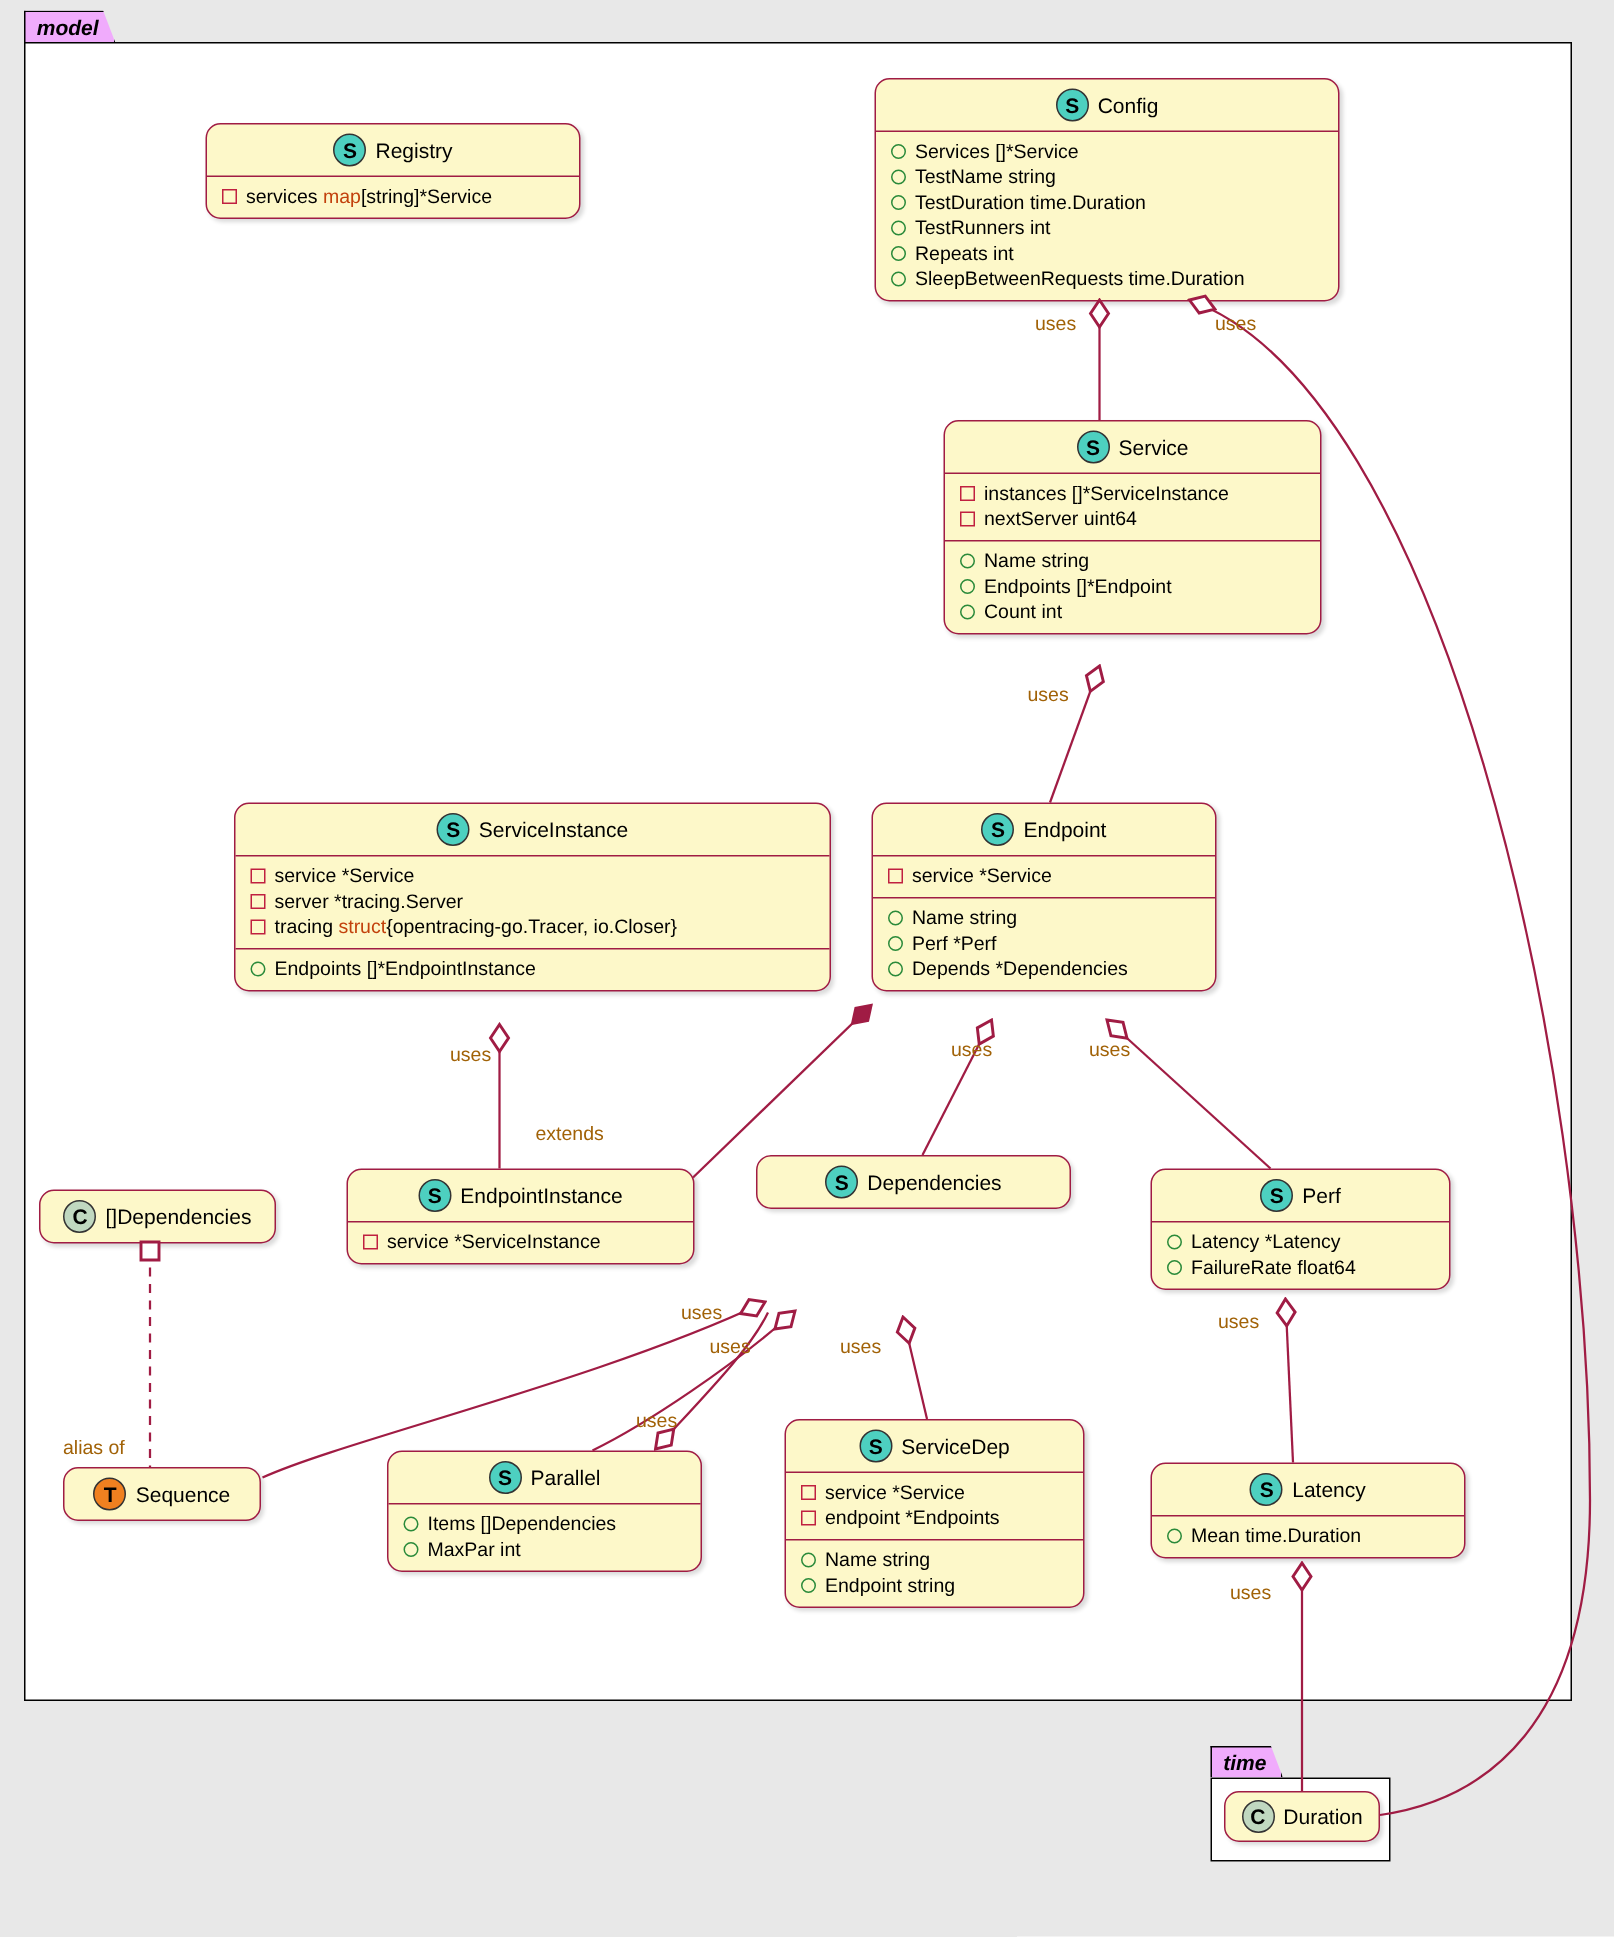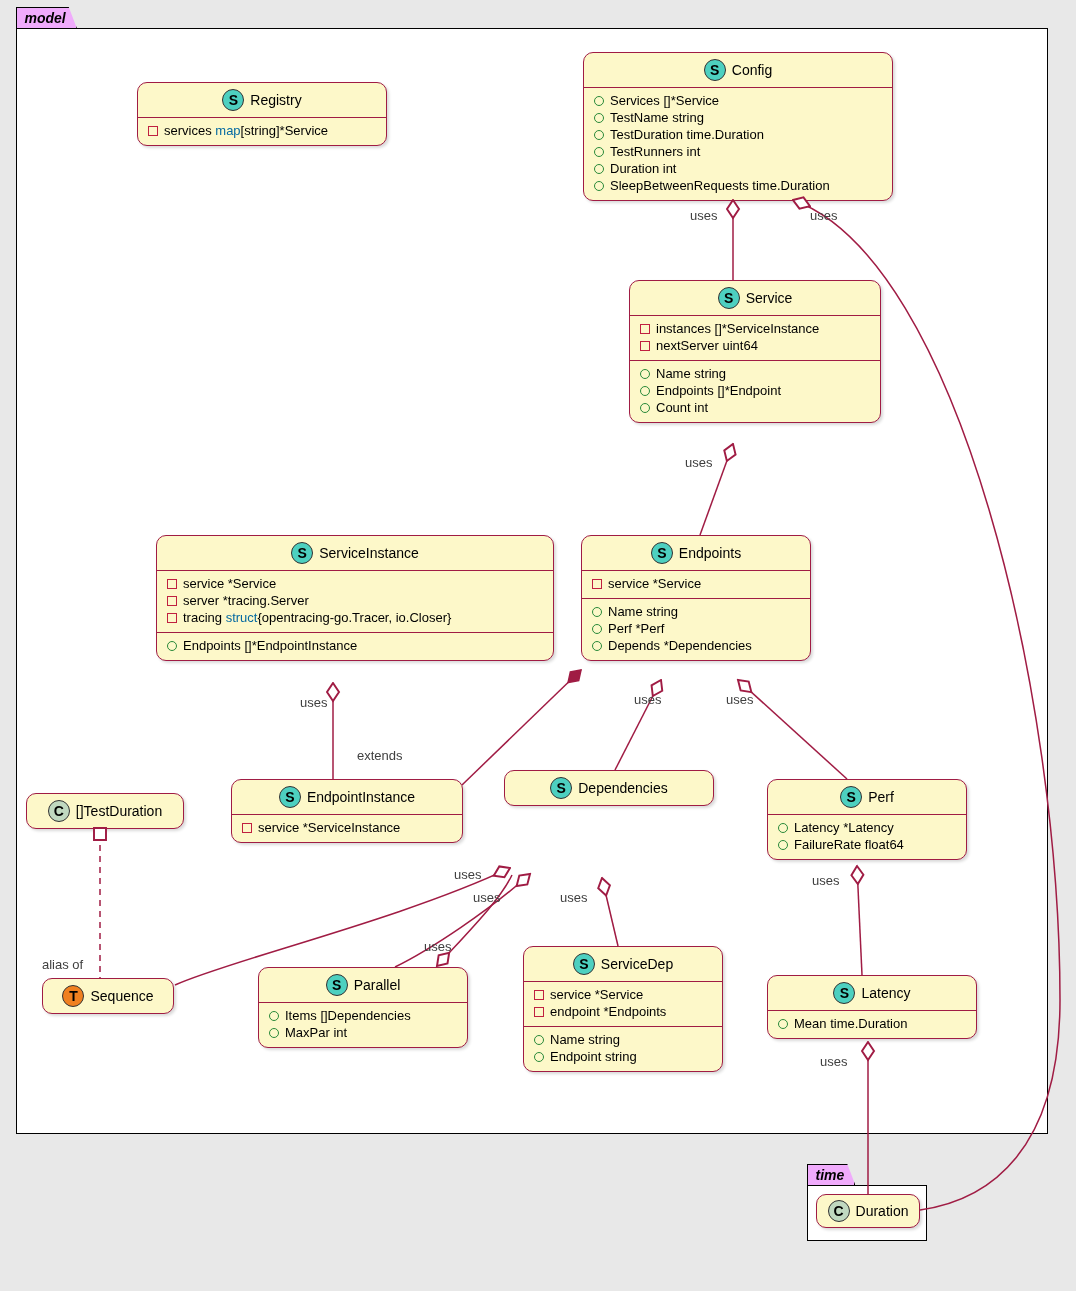--- a/index.html
+++ b/index.html
@@ -80,30 +80,30 @@
   }
   .vis-priv {
     border: 1.5px solid #c02040;
     background: transparent;
   }
   .vis-pub {
     border: 1.5px solid #2a8a3a;
     background: transparent;
     border-radius: 50%;
   }
-  .kw { color: #0369a1; }
+  .kw { color: #c2410c; }
   svg.connectors {
     position: absolute;
     left: 0; top: 0;
     pointer-events: none;
   }
   .edge-label {
     position: absolute;
     font-size: 13px;
-    color: #404040;
+    color: #a16207;
     background: transparent;
   }
 </style>
 </head>
 <body>
 
 <div class="package" style="left:16px; top:28px; width:1032px; height:1106px;">
   <div class="package-tab">
     <span>model</span>
   </div>
@@ -147,21 +147,21 @@
     <div class="attr">
         <span class="vis vis-pub"></span>
         <span>TestDuration time.Duration</span>
       </div>
     <div class="attr">
         <span class="vis vis-pub"></span>
         <span>TestRunners int</span>
       </div>
     <div class="attr">
         <span class="vis vis-pub"></span>
-        <span>Duration int</span>
+        <span>Repeats int</span>
       </div>
     <div class="attr">
         <span class="vis vis-pub"></span>
         <span>SleepBetweenRequests time.Duration</span>
       </div>
   </div>
 </div>
 
 <div class="class-box" style="left:629px; top:280px; width:252px;">
   <div class="class-title">
@@ -219,21 +219,21 @@
     <div class="attr">
         <span class="vis vis-pub"></span>
         <span>Endpoints []*EndpointInstance</span>
       </div>
   </div>
 </div>
 
 <div class="class-box" style="left:581px; top:535px; width:230px;">
   <div class="class-title">
     <span class="icon-circle icon-S">S</span>
-    <span>Endpoints</span>
+    <span>Endpoint</span>
   </div>
   <div class="class-section">
     <div class="attr">
         <span class="vis vis-priv"></span>
         <span>service *Service</span>
       </div>
   </div>
   <div class="class-section">
     <div class="attr">
         <span class="vis vis-pub"></span>
@@ -246,21 +246,21 @@
     <div class="attr">
         <span class="vis vis-pub"></span>
         <span>Depends *Dependencies</span>
       </div>
   </div>
 </div>
 
 <div class="class-box" style="left:26px; top:793px; width:158px;">
   <div class="class-title" style="padding:6px 8px;">
     <span class="icon-circle icon-C">C</span>
-    <span>[]TestDuration</span>
+    <span>[]Dependencies</span>
   </div>
 </div>
 
 <div class="class-box" style="left:231px; top:779px; width:232px;">
   <div class="class-title">
     <span class="icon-circle icon-S">S</span>
     <span>EndpointInstance</span>
   </div>
   <div class="class-section">
     <div class="attr">

